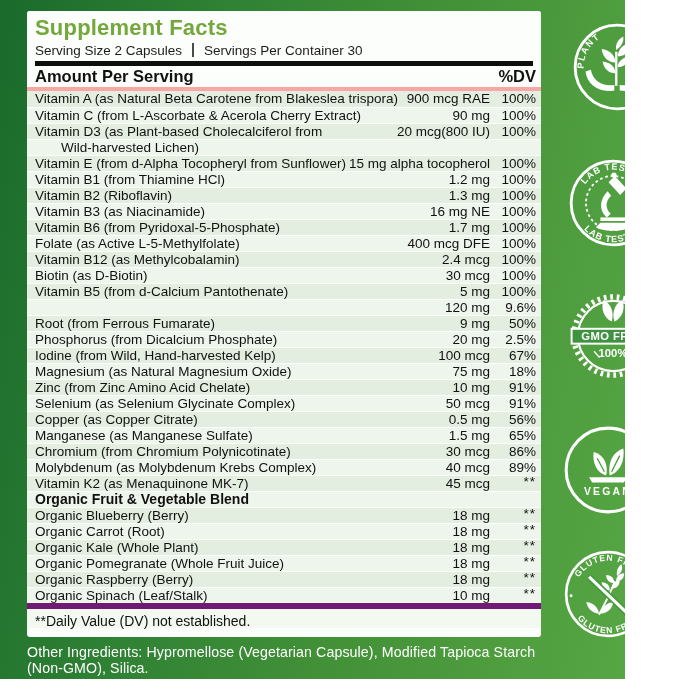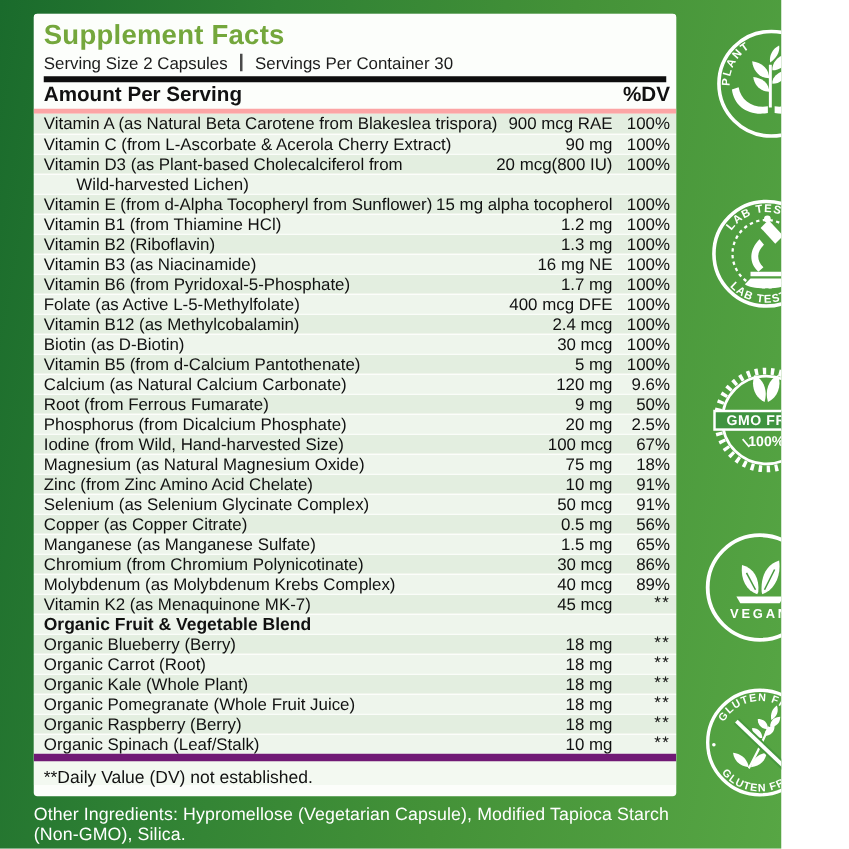--- a/index.html
+++ b/index.html
@@ -132,36 +132,35 @@
           <span class="name">Biotin (as D-Biotin)</span>
           <span class="amt">30 mcg</span>
           <span class="dv">100%</span>
         </div>
         <div class="row mint">
           <span class="name">Vitamin B5 (from d-Calcium Pantothenate)</span>
           <span class="amt">5 mg</span>
           <span class="dv">100%</span>
         </div>
         <div class="row light">
-          <span class="name">Calcium (as Natural Calcium Carbonate)</span>
           <span class="amt">120 mg</span>
           <span class="dv">9.6%</span>
         </div>
         <div class="row mint">
           <span class="name">Root (from Ferrous Fumarate)</span>
           <span class="amt">9 mg</span>
           <span class="dv">50%</span>
         </div>
         <div class="row light">
           <span class="name">Phosphorus (from Dicalcium Phosphate)</span>
           <span class="amt">20 mg</span>
           <span class="dv">2.5%</span>
         </div>
         <div class="row mint">
-          <span class="name">Iodine (from Wild, Hand-harvested Size)</span>
+          <span class="name">Iodine (from Wild, Hand-harvested Kelp)</span>
           <span class="amt">100 mcg</span>
           <span class="dv">67%</span>
         </div>
         <div class="row light">
           <span class="name">Magnesium (as Natural Magnesium Oxide)</span>
           <span class="amt">75 mg</span>
           <span class="dv">18%</span>
         </div>
         <div class="row mint">
           <span class="name">Zinc (from Zinc Amino Acid Chelate)</span>

